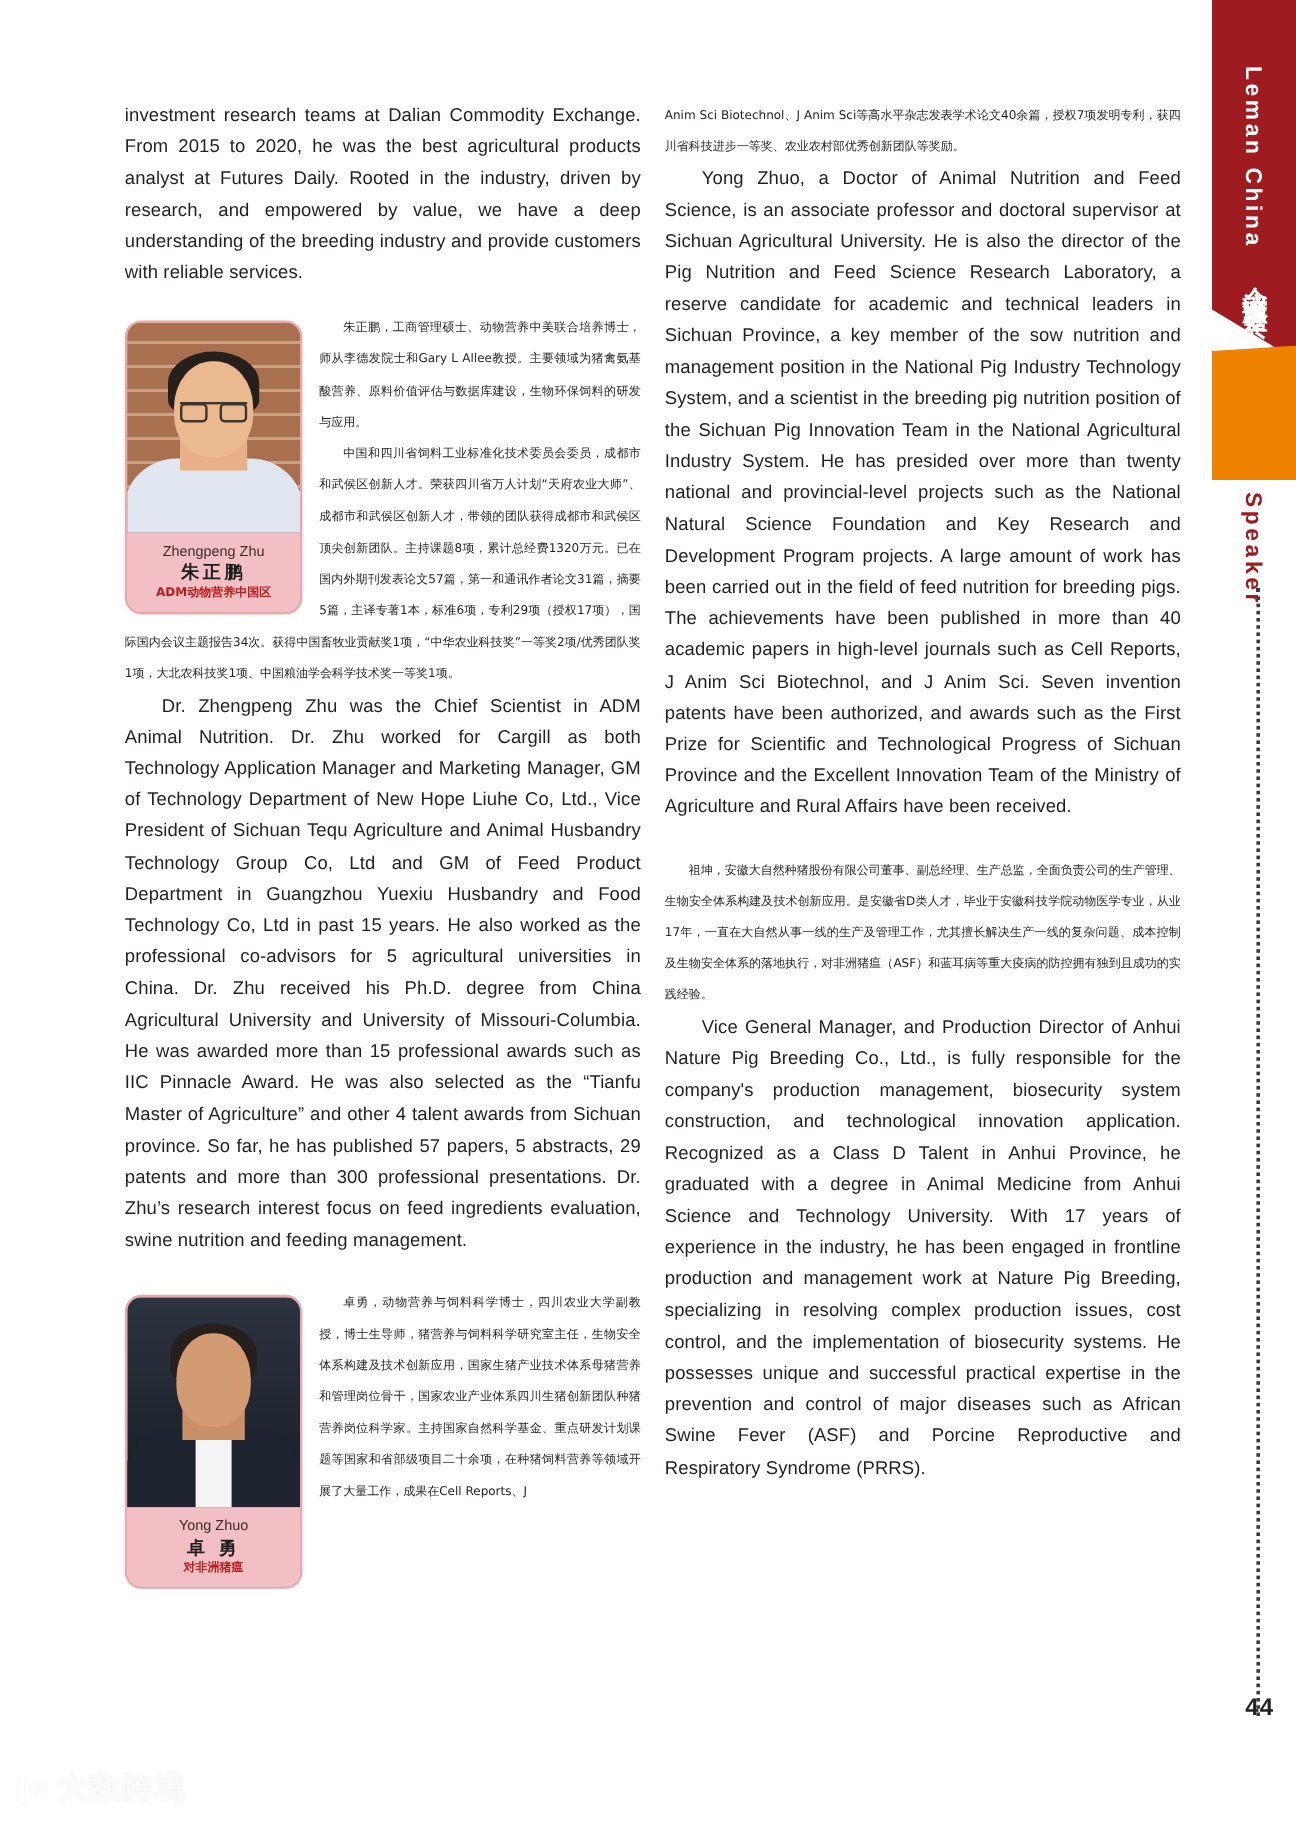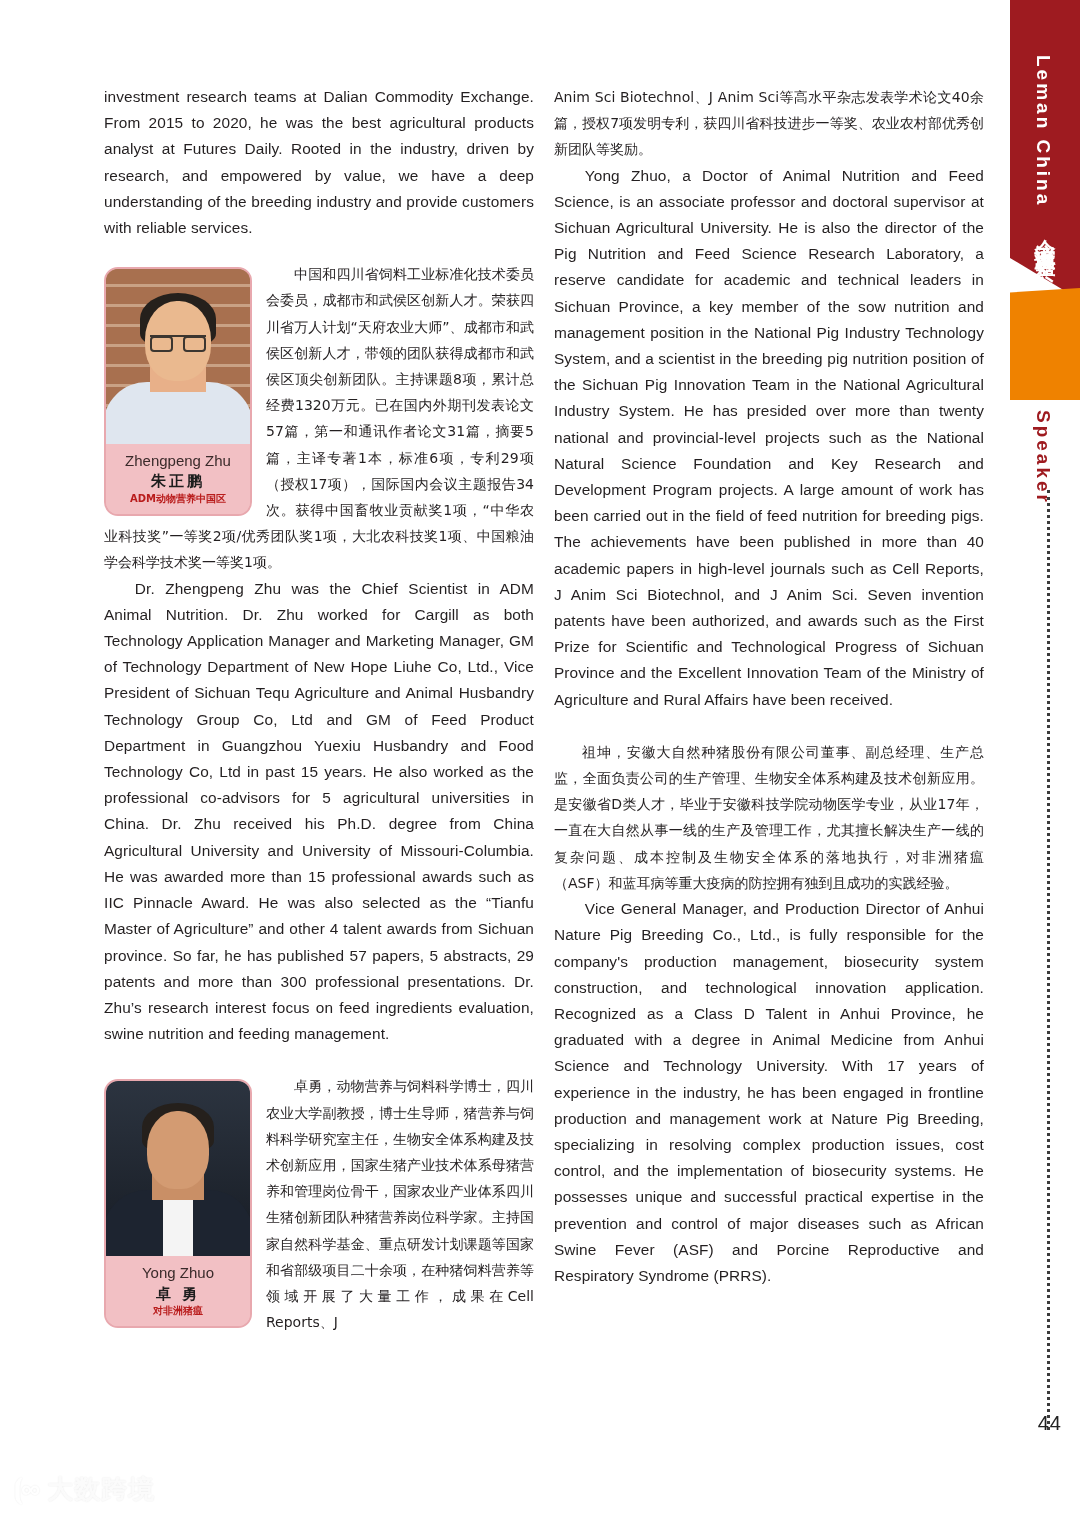--- a/index.html
+++ b/index.html
@@ -80,21 +80,21 @@
     left: 37px;
     width: 0;
     height: 940px;
     border-left: 3px dotted #3b3b3b;
   }
   .page-number {
     position: absolute;
     top: 1412px;
     right: 18px;
     font-size: 20px;
-    font-weight: normal;
+    font-weight: bold;
     color: #222;
     letter-spacing: 1px;
   }
 
   
   .page {
     position: absolute;
     top: 0; left: 0;
     width: 1010px;
     height: 1525px;
@@ -119,21 +119,21 @@
     line-height: 26.2px;
     text-align: justify;
     text-justify: inter-word;
     color: #231f20;
     letter-spacing: 0.1px;
   }
   p.body-en.indent { text-indent: 2em; }
 
   p.body-cn {
     margin: 0;
-    font-size: 14px;
+    font-size: 10px;
     line-height: 26.2px;
     text-align: justify;
     color: #231f20;
     font-family: "DejaVu Sans", "Liberation Sans", sans-serif;
   }
   p.body-cn.indent { text-indent: 2em; }
 
   
   .figure {
     width: 148px;
@@ -154,21 +154,21 @@
     position: relative;
     overflow: hidden;
   }
   .caption {
     background: #f2c0c4;
     text-align: center;
     padding: 7px 2px 9px 2px;
     line-height: 1.35;
   }
   .cap-en {
-    font-size: 15px;
+    font-size: 12px;
     color: #3a2a2a;
     display: block;
   }
   .cap-name {
     font-size: 15px;
     font-weight: bold;
     color: #1d1d1d;
     display: block;
     letter-spacing: 3px;
     font-family: "DejaVu Sans", "Liberation Sans", sans-serif;
@@ -284,20 +284,21 @@
             <div class="ph-head" style="top:32px;width:66px;height:80px;background:#eab98f;"></div>
             <div class="ph-glasses" style="top:66px;width:56px;"></div>
           </div>
           <div class="caption">
             <span class="cap-en">Zhengpeng Zhu</span>
             <span class="cap-name">朱正鹏</span>
             <span class="cap-org">ADM动物营养中国区</span>
           </div>
         </div>
 
+        <p class="body-cn indent">朱正鹏，工商管理硕士、动物营养中美联合培养博士，师从李德发院士和Gary L Allee教授。主要领域为猪禽氨基酸营养、原料价值评估与数据库建设，生物环保饲料的研发与应用。</p>
         <p class="body-cn indent">中国和四川省饲料工业标准化技术委员会委员，成都市和武侯区创新人才。荣获四川省万人计划“天府农业大师”、成都市和武侯区创新人才，带领的团队获得成都市和武侯区顶尖创新团队。主持课题8项，累计总经费1320万元。已在国内外期刊发表论文57篇，第一和通讯作者论文31篇，摘要5篇，主译专著1本，标准6项，专利29项（授权17项），国际国内会议主题报告34次。获得中国畜牧业贡献奖1项，“中华农业科技奖”一等奖2项/优秀团队奖1项，大北农科技奖1项、中国粮油学会科学技术奖一等奖1项。</p>
       </div>
 
       <p class="body-en indent">Dr. Zhengpeng Zhu was the Chief Scientist in ADM Animal Nutrition. Dr. Zhu worked for Cargill as both Technology Application Manager and Marketing Manager, GM of Technology Department of New Hope Liuhe Co, Ltd., Vice President of Sichuan Tequ Agriculture and Animal Husbandry Technology Group Co, Ltd and GM of Feed Product Department in Guangzhou Yuexiu Husbandry and Food Technology Co, Ltd in past 15 years. He also worked as the professional co-advisors for 5 agricultural universities in China. Dr. Zhu received his Ph.D. degree from China Agricultural University and University of Missouri-Columbia. He was awarded more than 15 professional awards such as IIC Pinnacle Award. He was also selected as the “Tianfu Master of Agriculture” and other 4 talent awards from Sichuan province. So far, he has published 57 papers, 5 abstracts, 29 patents and more than 300 professional presentations. Dr. Zhu’s research interest focus on feed ingredients evaluation, swine nutrition and feeding management.</p>
 
       <div style="height:26px"></div>
 
       <div class="clearfix">
         <div class="figure">
           <div class="photo">

